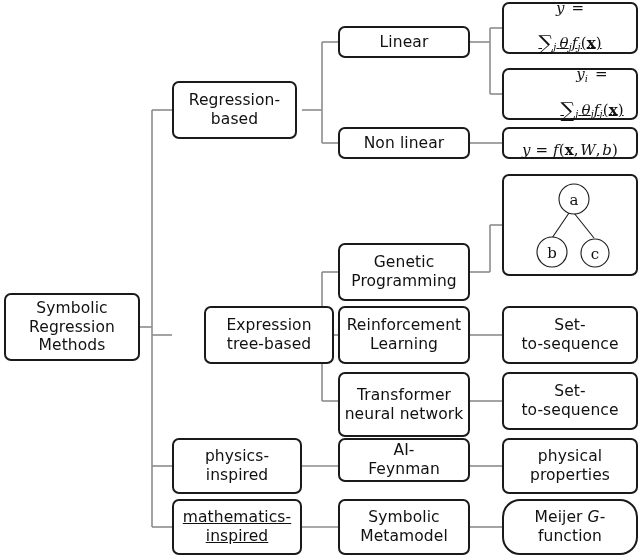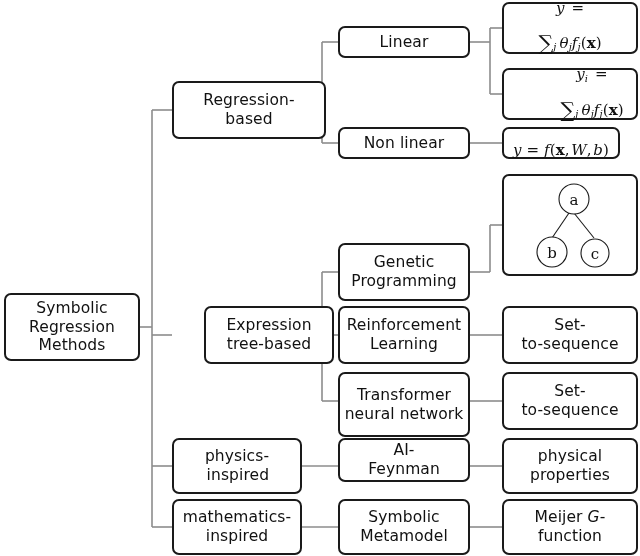--- a/index.html
+++ b/index.html
@@ -43,21 +43,21 @@
     display: block;
     white-space: pre-line;
     padding: 0 4px;
   }
   .formula {
     font-family: "DejaVu Serif", serif;
     font-size: 15px;
     line-height: 1.05;
   }
   .formula .ln1 { display: block; }
-  .formula .ln2 { display: block; }
+  .formula .ln2 { display: block; text-decoration: underline; }
   .it { font-style: italic; }
   .bf { font-weight: bold; font-style: normal; }
   .sub {
     font-size: 0.66em;
     vertical-align: -0.28em;
     font-style: italic;
   }
   .bigsum {
     font-size: 1.38em;
     vertical-align: -0.12em;
@@ -120,36 +120,36 @@
       <path d="M 470 527 L 502 527"></path>
     </g>
   </svg>
 
   <div class="node" style="left:4px; top:293px; width:136px; height:68px;">
     <span class="txt">Symbolic
 Regression
 Methods</span>
   </div>
 
-  <div class="node" style="left:172px; top:81px; width:154px; height:58px;">
+  <div class="node" style="left:172px; top:81px; width:125px; height:58px;">
     <span class="txt">Regression-
 based</span>
   </div>
 
   <div class="node" style="left:172px; top:306px; width:130px; height:58px;margin-left:32px;">
     <span class="txt">Expression
 tree-based</span>
   </div>
 
-  <div class="node" style="left:172px; top:438px; width:130px; height:56px;text-align:right;">
+  <div class="node" style="left:172px; top:438px; width:130px; height:56px;">
     <span class="txt">physics-
 inspired</span>
   </div>
 
-  <div class="node" style="left:172px; top:499px; width:130px; height:56px;">
+  <div class="node" style="left:172px; top:499px; width:130px; height:56px;text-decoration:underline;">
     <span class="txt">mathematics-
 inspired</span>
   </div>
 
   <div class="node" style="left:338px; top:26px; width:132px; height:32px;text-align:right;">
     <span class="txt">Linear</span>
   </div>
 
   <div class="node" style="left:338px; top:127px; width:132px; height:32px;border-radius:7px;">
     <span class="txt">Non linear</span>
@@ -187,21 +187,21 @@
     </span>
   </div>
 
   <div class="node formula" style="left:502px; top:68px; width:136px; height:52px;padding-left:44px;">
     <span class="txt">
       <span class="ln1"><span class="it">y</span><span class="sub">i</span><span class="sp"></span>=</span>
       <span class="ln2"><span class="bigsum">∑</span><span class="sub">j</span> <span class="it">θ</span><span class="sub">j</span><span class="it">f</span><span class="sub">j</span>(<span class="bf">x</span>)</span>
     </span>
   </div>
 
-  <div class="node formula" style="left:502px; top:127px; width:118px; height:32px;">
+  <div class="node formula" style="left:502px; top:127px; width:136px; height:32px;">
     <span class="txt">
       <span class="it">y</span> = <span class="it">f</span>(<span class="bf">x</span>, <span class="it">W</span>, <span class="it">b</span>)
     </span>
   </div>
 
   <div class="treebox" style="left:502px; top:174px; width:136px; height:102px;">
     <svg width="132" height="98" viewBox="0 0 132 98">
       <g stroke="#1a1a1a" stroke-width="1.1" fill="none">
         <line x1="65" y1="37" x2="48" y2="62"></line>
         <line x1="70" y1="37" x2="90" y2="62"></line>
@@ -225,17 +225,17 @@
   <div class="node" style="left:502px; top:372px; width:136px; height:58px;">
     <span class="txt">Set-
 to-sequence</span>
   </div>
 
   <div class="node" style="left:502px; top:438px; width:136px; height:56px;justify-content:center;">
     <span class="txt">physical
 properties</span>
   </div>
 
-  <div class="node" style="left:502px; top:499px; width:136px; height:56px;">
+  <div class="node" style="left:502px; top:499px; width:136px; height:56px;border-radius:18px;">
     <span class="txt">Meijer <span class="it">G</span>-<br>function</span>
   </div>
 
 </div>
 
 </body></html>

